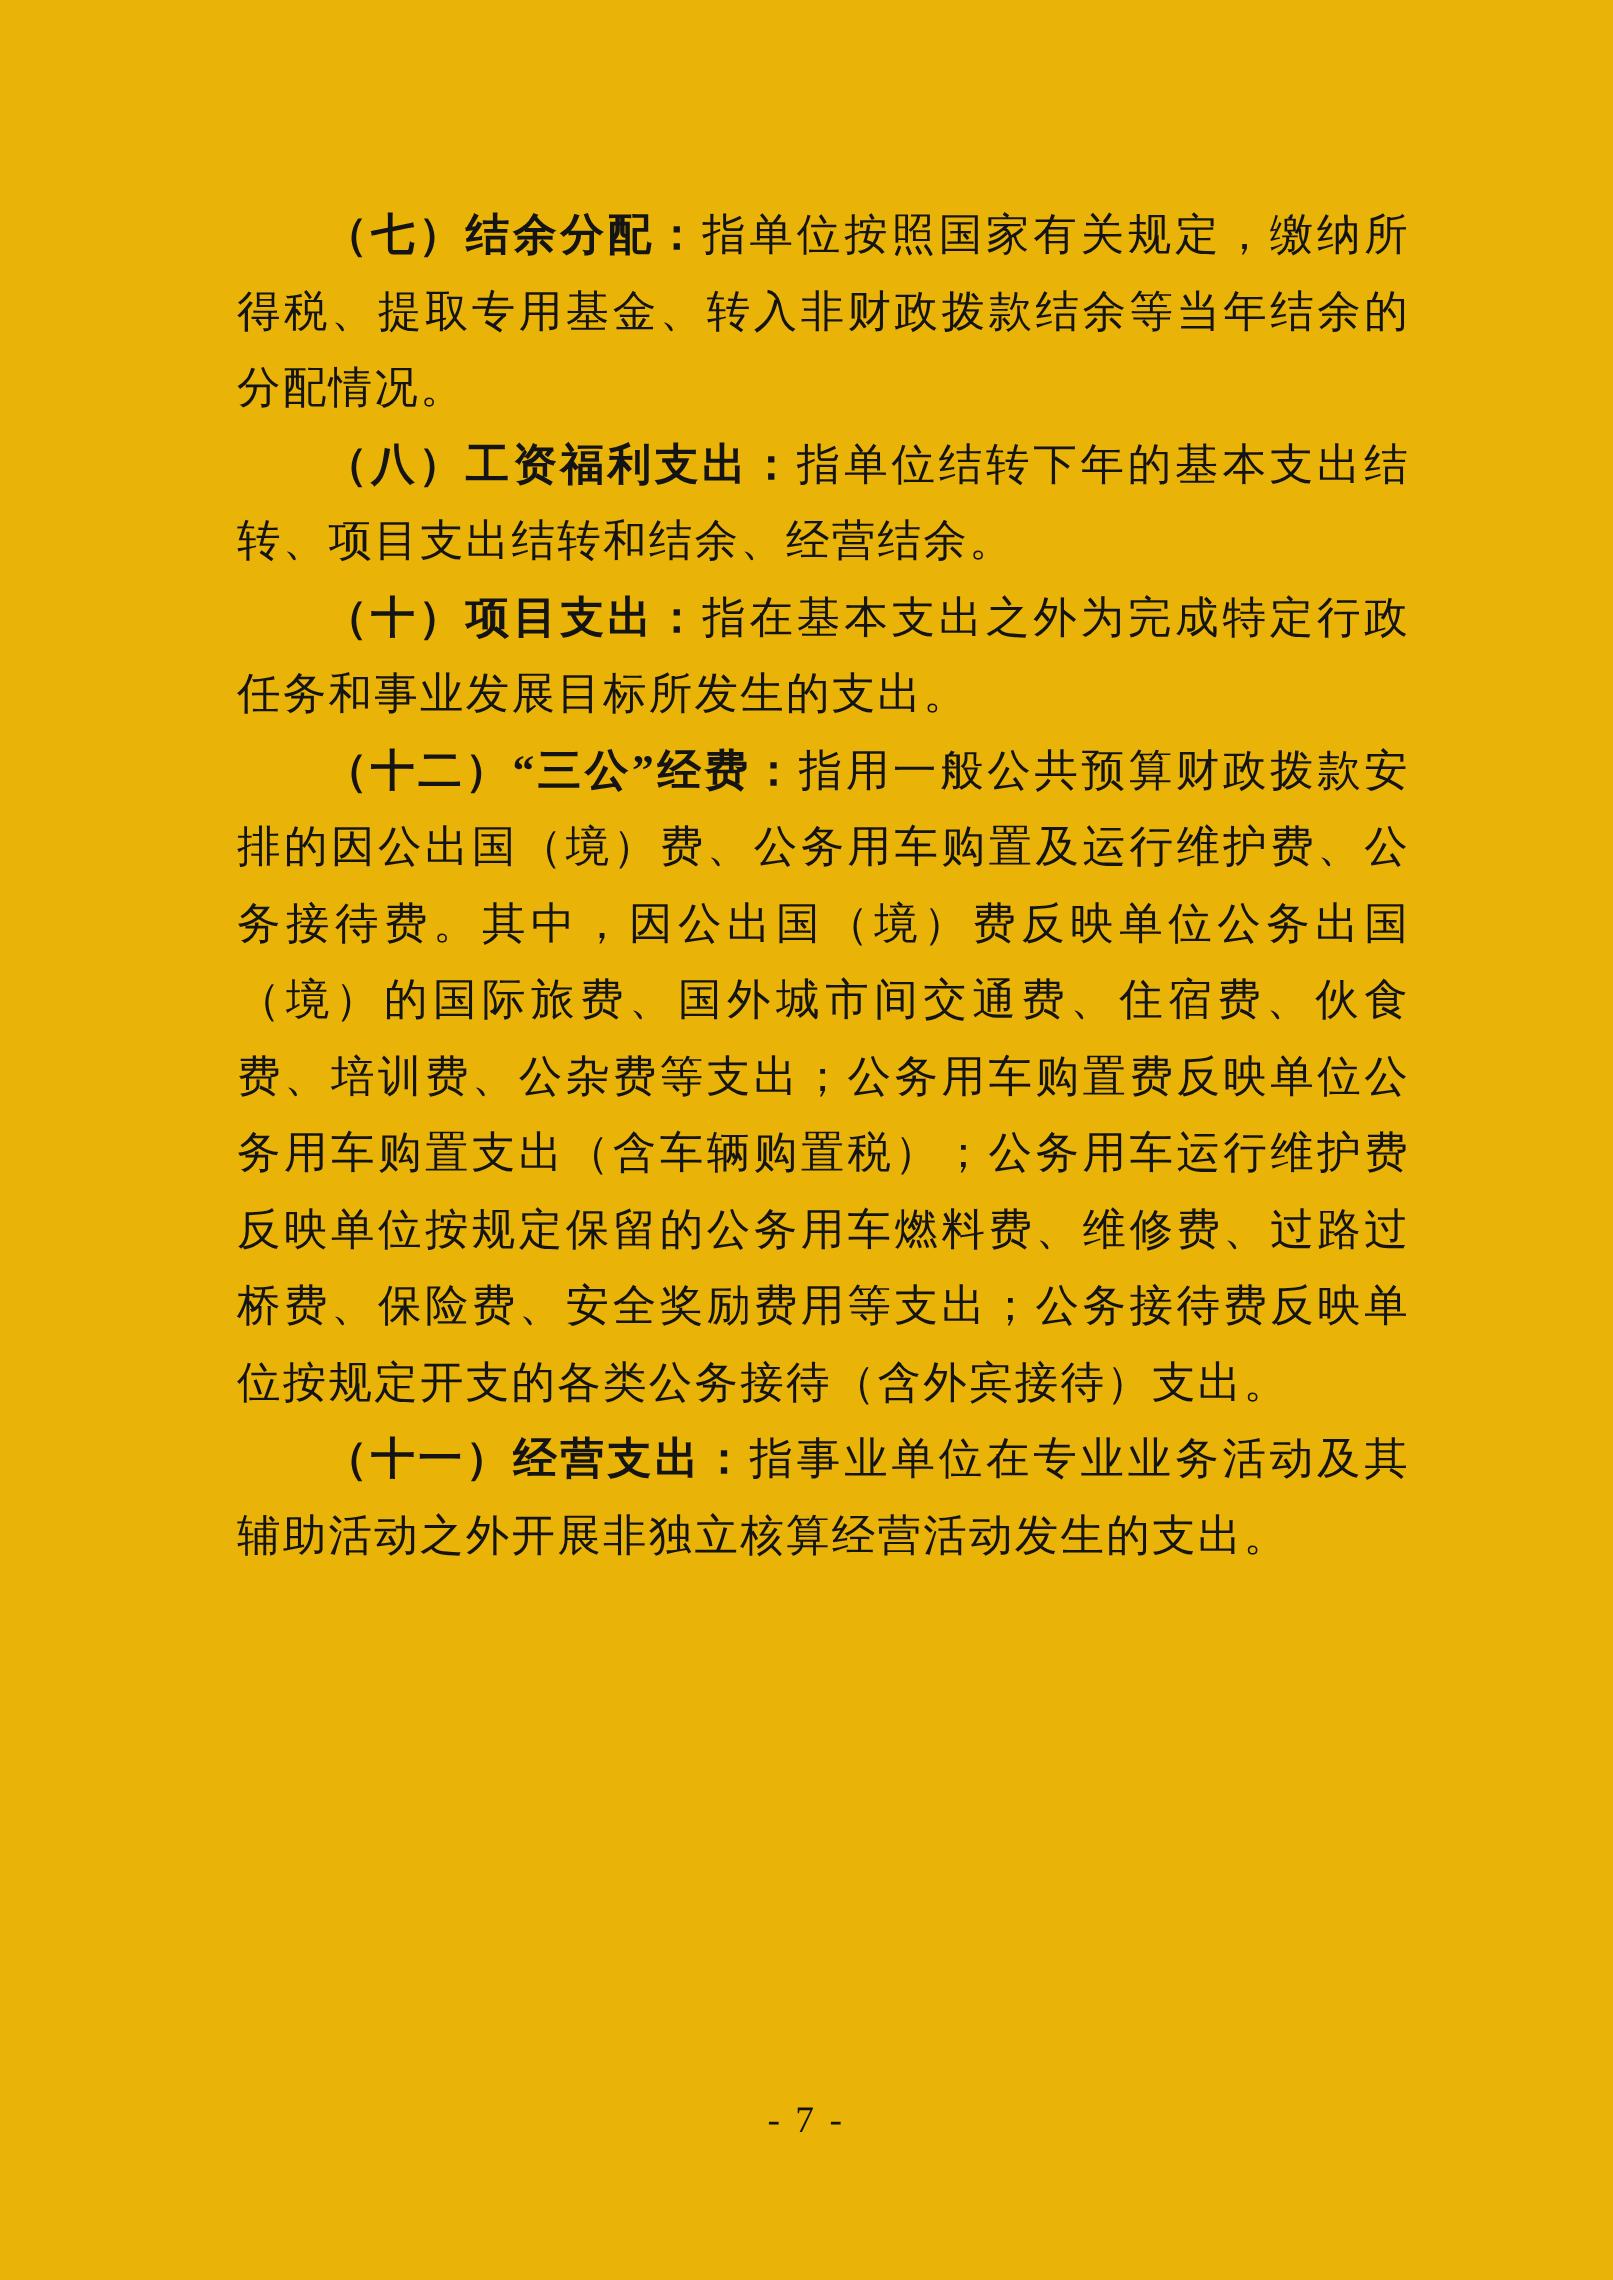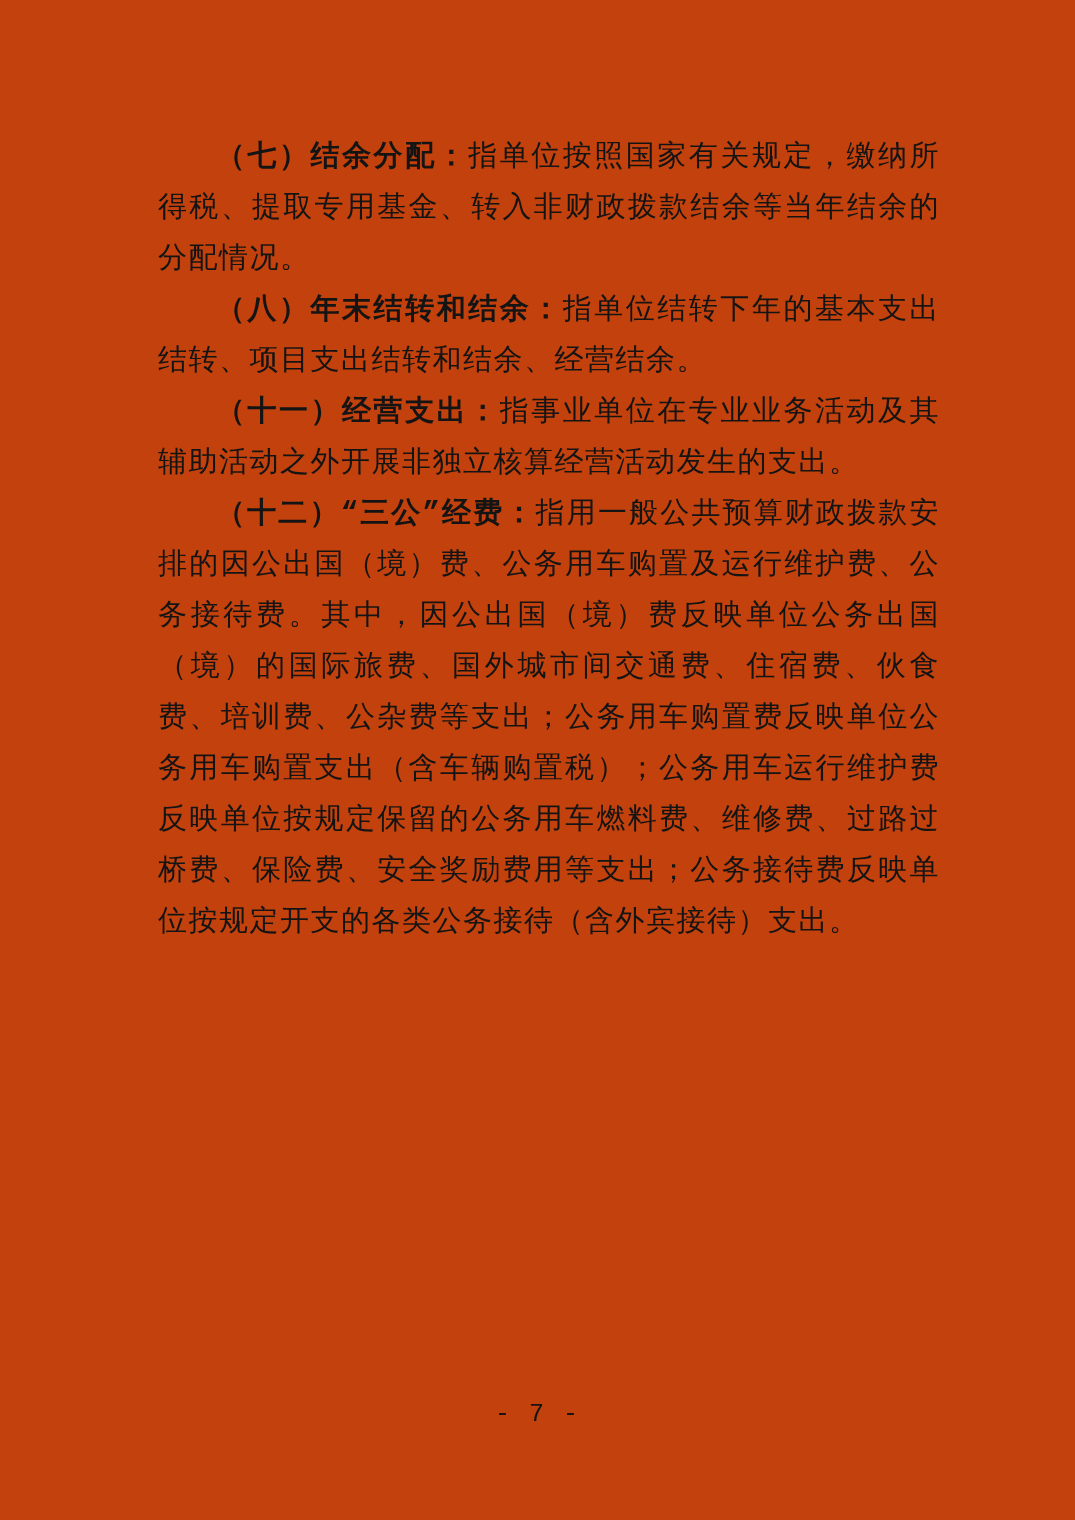--- a/index.html
+++ b/index.html
@@ -4,23 +4,23 @@
 <style>
   html, body {
     margin: 0;
     padding: 0;
     background: #ffffff;
   }
   .page {
     position: relative;
     width: 1075px;
     height: 1520px;
-    background: #c2410c;
+    background: #eab308;
     overflow: hidden;
-    font-family: Liberation Mono, monospace;
+    font-family: Liberation Serif, serif;
     color: #141414;
   }
   .content {
     position: absolute;
     top: 132px;
     left: 158px;
     width: 782px;
   }
   .para {
     margin: 0;
@@ -48,24 +48,25 @@
   }
 </style>
 </head>
 <body>
 
 <div class="page">
   <div class="content">
 
     <p class="para"><span class="term">（七）结余分配：</span><span>指单位按照国家有关规定，缴纳所得税、提取专用基金、转入非财政拨款结余等当年结余的分配情况。</span></p>
 
-    <p class="para"><span class="term">（八）年末结转和结余：</span><span>指单位结转下年的基本支出结转、项目支出结转和结余、经营结余。</span></p>
+    <p class="para"><span class="term">（八）工资福利支出：</span><span>指单位结转下年的基本支出结转、项目支出结转和结余、经营结余。</span></p>
 
 
+    <p class="para"><span class="term">（十）项目支出：</span><span>指在基本支出之外为完成特定行政任务和事业发展目标所发生的支出。</span></p>
+
+    <p class="para"><span class="term">（十二）“三公”经费：</span><span>指用一般公共预算财政拨款安排的因公出国（境）费、公务用车购置及运行维护费、公务接待费。其中，因公出国（境）费反映单位公务出国（境）的国际旅费、国外城市间交通费、住宿费、伙食费、培训费、公杂费等支出；公务用车购置费反映单位公务用车购置支出（含车辆购置税）；公务用车运行维护费反映单位按规定保留的公务用车燃料费、维修费、过路过桥费、保险费、安全奖励费用等支出；公务接待费反映单位按规定开支的各类公务接待（含外宾接待）支出。</span></p>
 
     <p class="para"><span class="term">（十一）经营支出：</span><span>指事业单位在专业业务活动及其辅助活动之外开展非独立核算经营活动发生的支出。</span></p>
-
-    <p class="para"><span class="term">（十二）“三公”经费：</span><span>指用一般公共预算财政拨款安排的因公出国（境）费、公务用车购置及运行维护费、公务接待费。其中，因公出国（境）费反映单位公务出国（境）的国际旅费、国外城市间交通费、住宿费、伙食费、培训费、公杂费等支出；公务用车购置费反映单位公务用车购置支出（含车辆购置税）；公务用车运行维护费反映单位按规定保留的公务用车燃料费、维修费、过路过桥费、保险费、安全奖励费用等支出；公务接待费反映单位按规定开支的各类公务接待（含外宾接待）支出。</span></p>
 
   </div>
 
   <div class="page-number">- 7 -</div>
 </div>
 
 </body></html>

